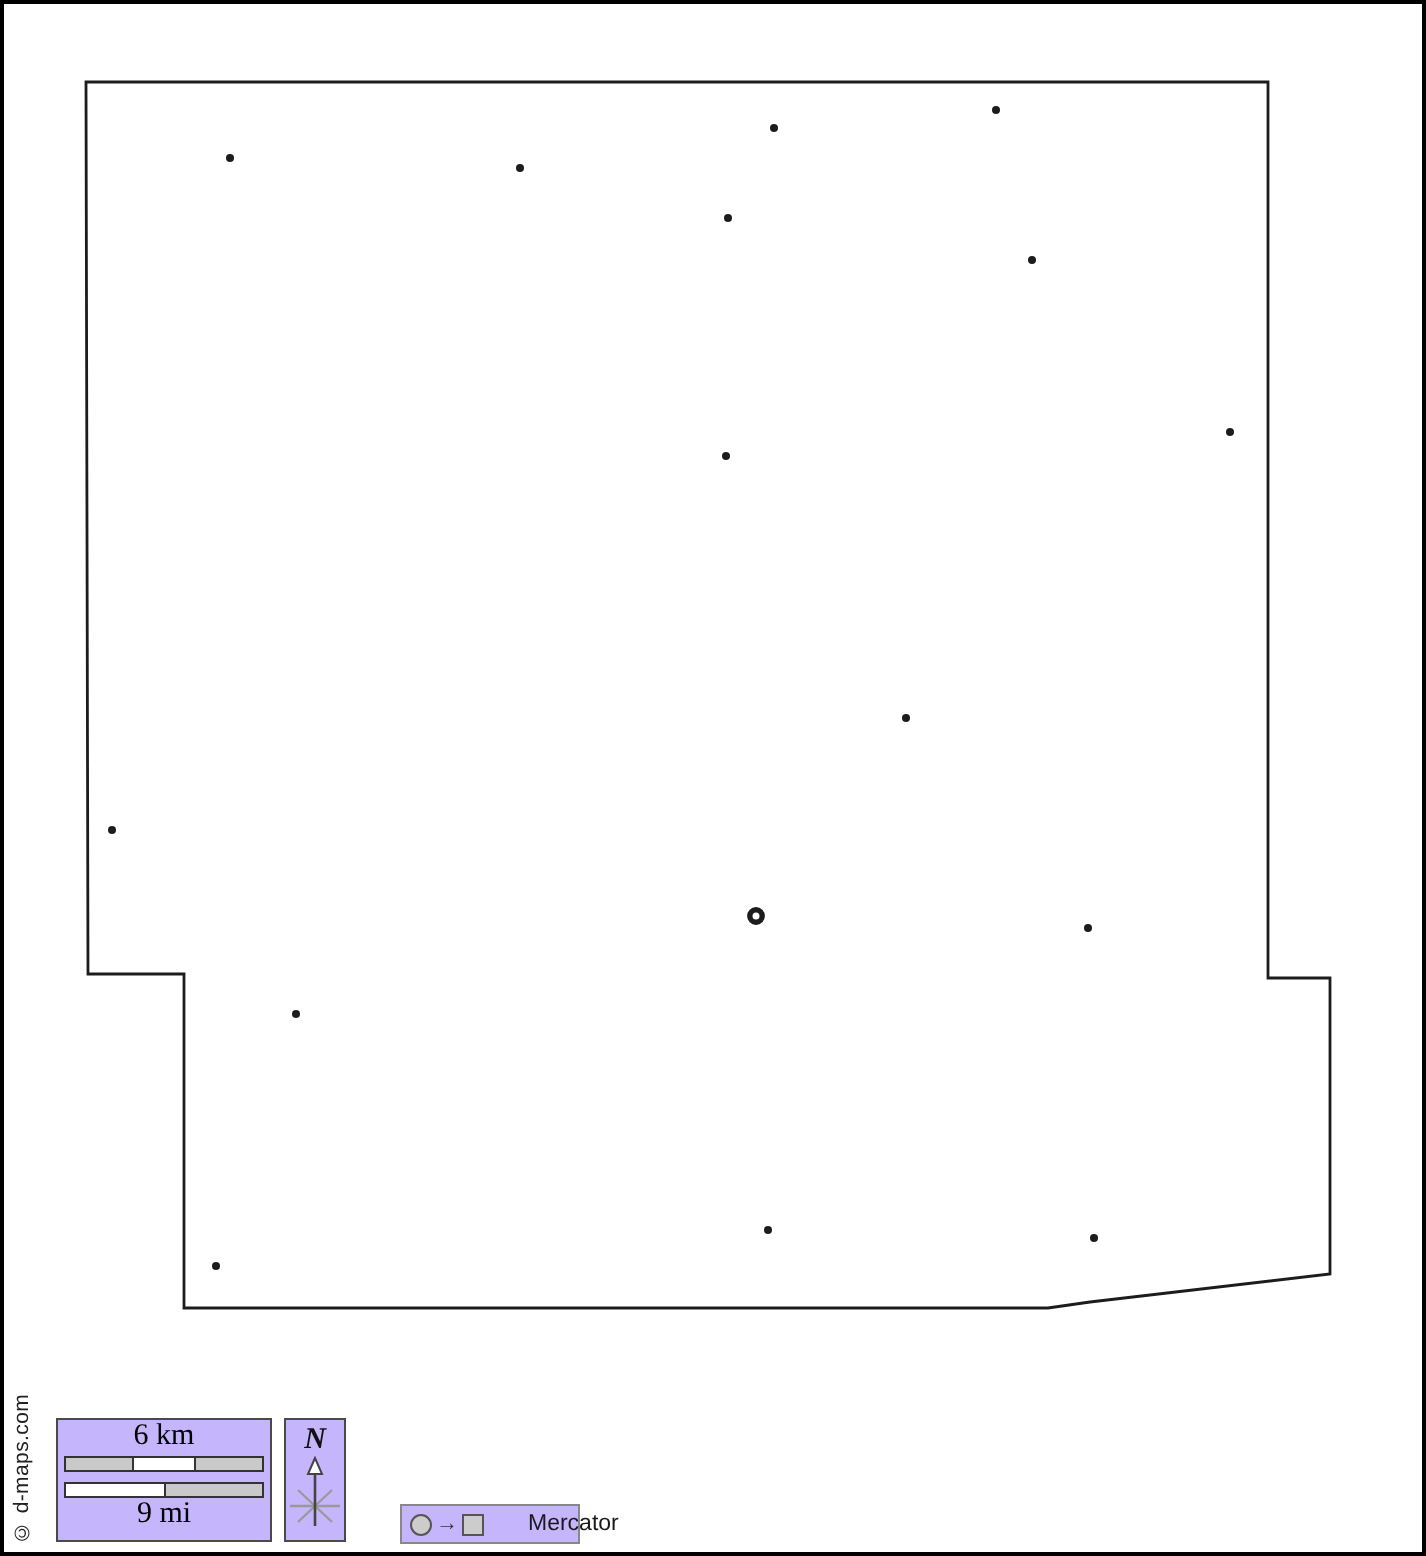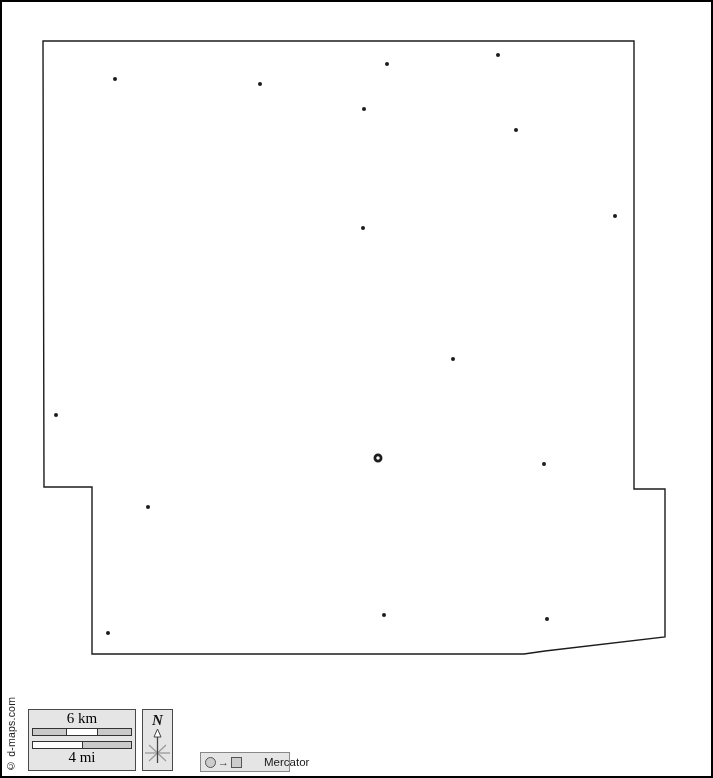--- a/index.html
+++ b/index.html
@@ -10,21 +10,21 @@
     box-sizing: border-box;
     border: 2px solid #000000;
     background: #ffffff;
     overflow: hidden;
     font-family: "Liberation Sans", sans-serif;
   }
   .map-svg { position: absolute; left: 0; top: 0; }
 
   .legend-box {
     position: absolute;
-    background: #e5e5e5;
+    background: #c4b5fd;
     border: 1px solid #4a4a4a;
     box-sizing: border-box;
   }
 
   
   .scale-box { left: 26px; top: 707px; width: 108px; height: 62px; }
   .scale-label {
     font-family: "Liberation Serif", serif;
     font-size: 15px;
     color: #000;
@@ -125,21 +125,21 @@
     <div class="scale-label">6 km</div>
     <div class="scale-bar">
       <div class="seg third seg-gray" style="background: rgb(201, 201, 201);"></div>
       <div class="seg third mid seg-white" style="background: rgb(255, 255, 255);"></div>
       <div class="seg third seg-gray" style="background: rgb(201, 201, 201);"></div>
     </div>
     <div class="scale-bar">
       <div class="seg half seg-white" style="background: rgb(255, 255, 255);"></div>
       <div class="seg half split seg-gray" style="background: rgb(201, 201, 201);"></div>
     </div>
-    <div class="scale-label">4 mi</div>
+    <div class="scale-label">9 mi</div>
   </div>
 
   <div class="legend-box north-box">
     <div class="north-n">N</div>
     <svg class="compass-svg" width="29" height="40" viewBox="0 0 29 40">
       <line x1="2" y1="25" x2="27" y2="25" stroke="#999" stroke-width="1.3"></line>
       <line x1="6" y1="17" x2="23" y2="33" stroke="#999" stroke-width="1.1"></line>
       <line x1="23" y1="17" x2="6" y2="33" stroke="#999" stroke-width="1.1"></line>
       <line x1="14.5" y1="8" x2="14.5" y2="35" stroke="#444" stroke-width="1.3"></line>
       <polygon points="14.5,1 11,9 18,9" fill="#ffffff" stroke="#444" stroke-width="1"></polygon>

